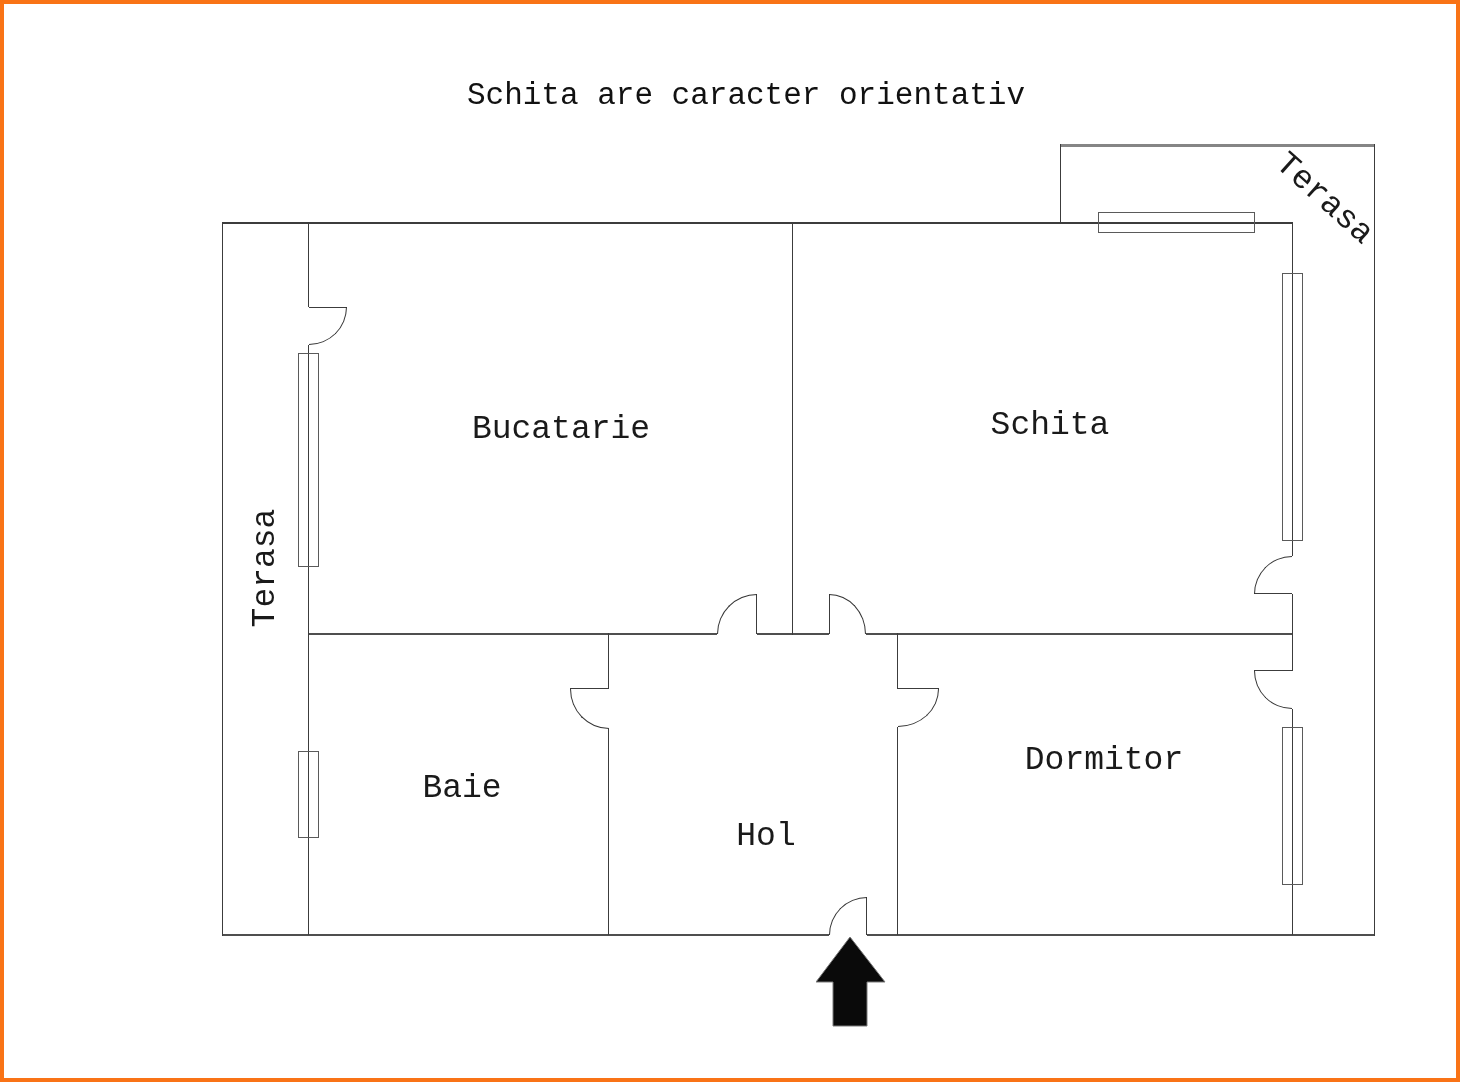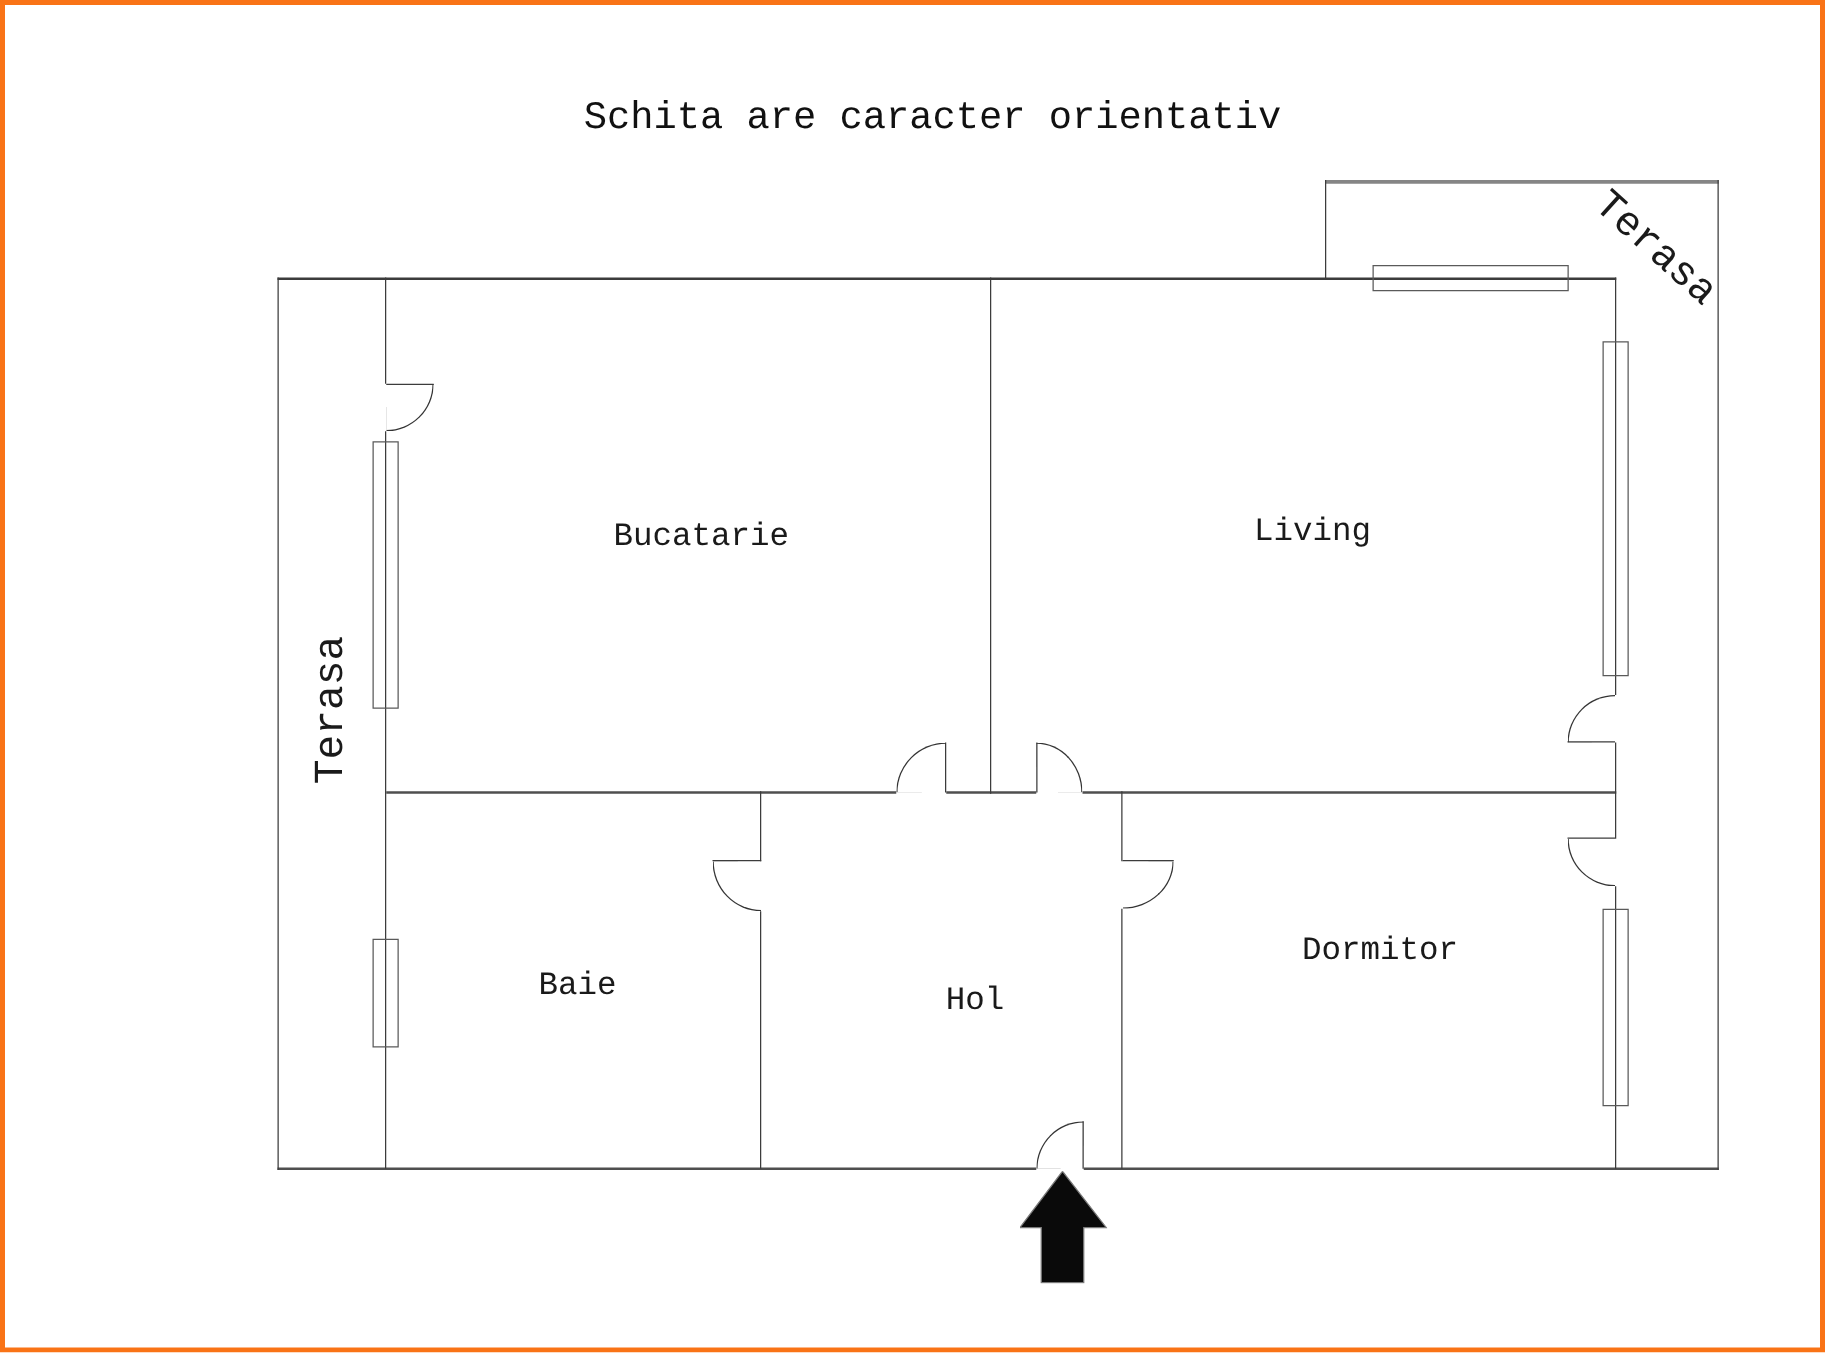--- a/index.html
+++ b/index.html
@@ -17,21 +17,21 @@
   .wall.gray{background:#858585;}
   .win{position:absolute;border:1px solid #5a5a5a;background:transparent;box-sizing:border-box;}
   .arc{position:absolute;box-sizing:border-box;}
   .arc-tl{border-top:1.3px solid #333;border-left:1.3px solid #333;border-top-left-radius:100% 100%;}
   .arc-tr{border-top:1.3px solid #333;border-right:1.3px solid #333;border-top-right-radius:100% 100%;}
   .arc-bl{border-bottom:1.3px solid #333;border-left:1.3px solid #333;border-bottom-left-radius:100% 100%;}
   .arc-br{border-bottom:1.3px solid #333;border-right:1.3px solid #333;border-bottom-right-radius:100% 100%;}
   .leaf{position:absolute;background:#3c3c3c;}
   .room-label{
     position:absolute;transform:translate(-50%,-50%);
-    font-size:26px;color:#1a1a1a;white-space:nowrap;letter-spacing:0px;
+    font-size:33px;color:#1a1a1a;white-space:nowrap;letter-spacing:0px;
   }
   .terrace-label{
     position:absolute;font-size:33px;color:#1a1a1a;white-space:nowrap;
   }
   .terrace-label.vert{transform:translate(-50%,-50%) rotate(-90deg);}
   .terrace-label.diag{transform:translate(-50%,-50%) rotate(42deg);}
   .title{
     position:absolute;left:742px;top:91px;transform:translate(-50%,-50%);
     font-size:31px;color:#111;white-space:nowrap;
   }
@@ -90,23 +90,23 @@
   <div class="leaf" style="left:1250px;top:589px;width:38px;height:1px;"></div>
   <div class="arc arc-tl" style="left:1250px;top:552px;width:38px;height:38px;"></div>
 
   <div class="leaf" style="left:1250px;top:666px;width:38px;height:1px;"></div>
   <div class="arc arc-bl" style="left:1250px;top:667px;width:38px;height:38px;"></div>
 
   <div class="leaf" style="left:862px;top:893px;width:1px;height:38px;"></div>
   <div class="arc arc-tl" style="left:825px;top:893px;width:38px;height:38px;"></div>
 
   <div class="room-label" style="left:557px;top:425px;">Bucatarie</div>
-  <div class="room-label" style="left:1046px;top:421px;">Living</div>
+  <div class="room-label" style="left:1046px;top:421px;">Schita</div>
   <div class="room-label" style="left:458px;top:784px;">Baie</div>
-  <div class="room-label" style="left:762px;top:796px;margin-left:14px;">Hol</div>
+  <div class="room-label" style="left:762px;top:832px;">Hol</div>
   <div class="room-label" style="left:1100px;top:756px;">Dormitor</div>
 
   <div class="terrace-label vert" style="left:261px;top:564px;">Terasa</div>
   <div class="terrace-label diag" style="left:1320px;top:195px;">Terasa</div>
 
   <svg class="arrow-svg" style="left:812px;top:933px;" width="70" height="90" viewBox="0 0 70 90">
     <polygon points="34,0 0,45 17,45 17,89 51,89 51,45 69,45" fill="#0a0a0a" stroke="#7a7a7a" stroke-width="1"></polygon>
   </svg>
 
 </div>

